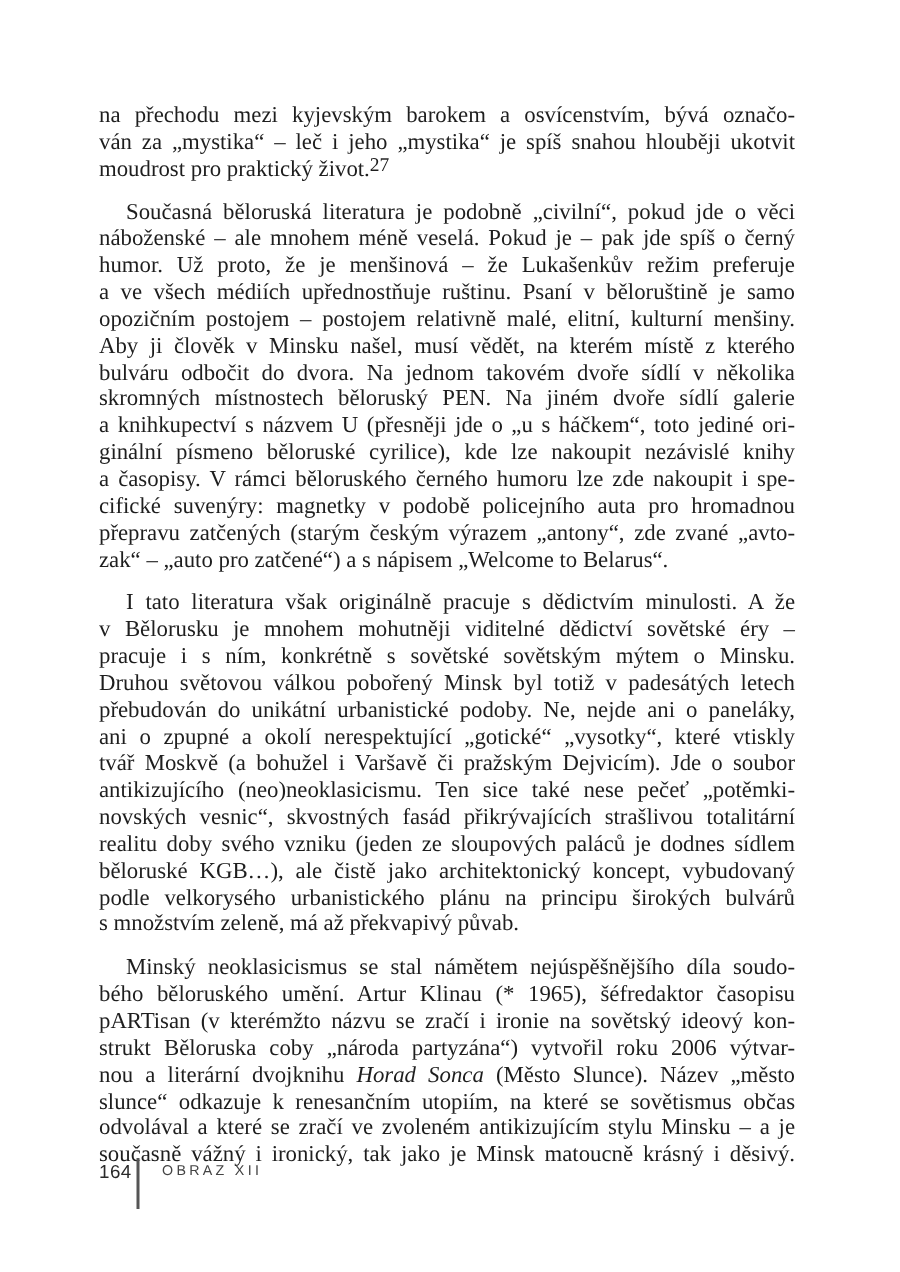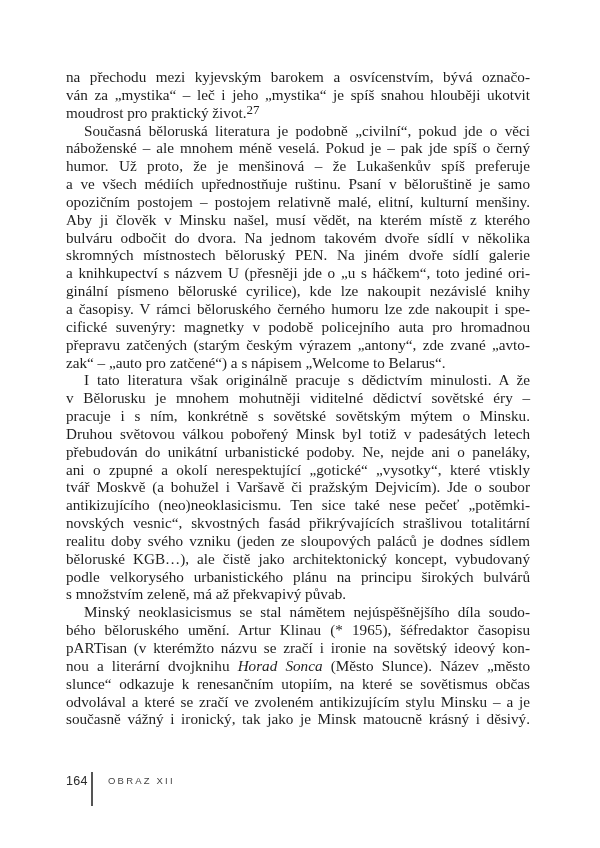--- a/index.html
+++ b/index.html
@@ -29,20 +29,21 @@
       white-space: nowrap;
       text-align: justify;
       text-align-last: justify;
       overflow: visible;
     }
     .line.last {
       text-align-last: left;
     }
     .line.indent {
       padding-left: 18px;
+      margin-top: 11px;
     }
     sup {
       font-size: 13px;
       vertical-align: top;
       line-height: 12px;
     }
     em { font-style: italic; }
     .footer {
       position: absolute;
       left: 66px;
@@ -79,21 +80,21 @@
   </style>
 </head>
 <body>
 
 <div class="page">
   <span class="line">na přechodu mezi kyjevským barokem a osvícenstvím, bývá označo-</span>
   <span class="line">ván za „mystika“ – leč i jeho „mystika“ je spíš snahou hlouběji ukotvit</span>
   <span class="line last"><span>moudrost pro praktický život.</span><sup>27</sup></span>
   <span class="line indent">Současná běloruská literatura je podobně „civilní“, pokud jde o věci</span>
   <span class="line">náboženské – ale mnohem méně veselá. Pokud je – pak jde spíš o černý</span>
-  <span class="line">humor. Už proto, že je menšinová – že Lukašenkův spíš preferuje</span>
+  <span class="line">humor. Už proto, že je menšinová – že Lukašenkův režim preferuje</span>
   <span class="line">a ve všech médiích upřednostňuje ruštinu. Psaní v běloruštině je samo</span>
   <span class="line">opozičním postojem – postojem relativně malé, elitní, kulturní menšiny.</span>
   <span class="line">Aby ji člověk v Minsku našel, musí vědět, na kterém místě z kterého</span>
   <span class="line">bulváru odbočit do dvora. Na jednom takovém dvoře sídlí v několika</span>
   <span class="line">skromných místnostech běloruský PEN. Na jiném dvoře sídlí galerie</span>
   <span class="line">a knihkupectví s názvem U (přesněji jde o „u s háčkem“, toto jediné ori-</span>
   <span class="line">ginální písmeno běloruské cyrilice), kde lze nakoupit nezávislé knihy</span>
   <span class="line">a časopisy. V rámci běloruského černého humoru lze zde nakoupit i spe-</span>
   <span class="line">cifické suvenýry: magnetky v podobě policejního auta pro hromadnou</span>
   <span class="line">přepravu zatčených (starým českým výrazem „antony“, zde zvané „avto-</span>
@@ -107,20 +108,21 @@
   <span class="line">tvář Moskvě (a bohužel i Varšavě či pražským Dejvicím). Jde o soubor</span>
   <span class="line">antikizujícího (neo)neoklasicismu. Ten sice také nese pečeť „potěmki-</span>
   <span class="line">novských vesnic“, skvostných fasád přikrývajících strašlivou totalitární</span>
   <span class="line">realitu doby svého vzniku (jeden ze sloupových paláců je dodnes sídlem</span>
   <span class="line">běloruské KGB…), ale čistě jako architektonický koncept, vybudovaný</span>
   <span class="line">podle velkorysého urbanistického plánu na principu širokých bulvárů</span>
   <span class="line last">s množstvím zeleně, má až překvapivý půvab.</span>
   <span class="line indent">Minský neoklasicismus se stal námětem nejúspěšnějšího díla soudo-</span>
   <span class="line">bého běloruského umění. Artur Klinau (* 1965), šéfredaktor časopisu</span>
   <span class="line">pARTisan (v kterémžto názvu se zračí i ironie na sovětský ideový kon-</span>
+  <span class="line">strukt Běloruska coby „národa partyzána“) vytvořil roku 2006 výtvar-</span>
   <span class="line"><span>nou a literární dvojknihu </span><em>Horad Sonca</em><span> (Město Slunce). Název „město</span></span>
   <span class="line">slunce“ odkazuje k renesančním utopiím, na které se sovětismus občas</span>
   <span class="line">odvolával a které se zračí ve zvoleném antikizujícím stylu Minsku – a je</span>
   <span class="line">současně vážný i ironický, tak jako je Minsk matoucně krásný i děsivý.</span>
 </div>
 
 <div class="footer">
   <span class="page-number">164</span>
   <span class="footer-rule"></span>
   <span class="running-head">OBRAZ XII</span>

